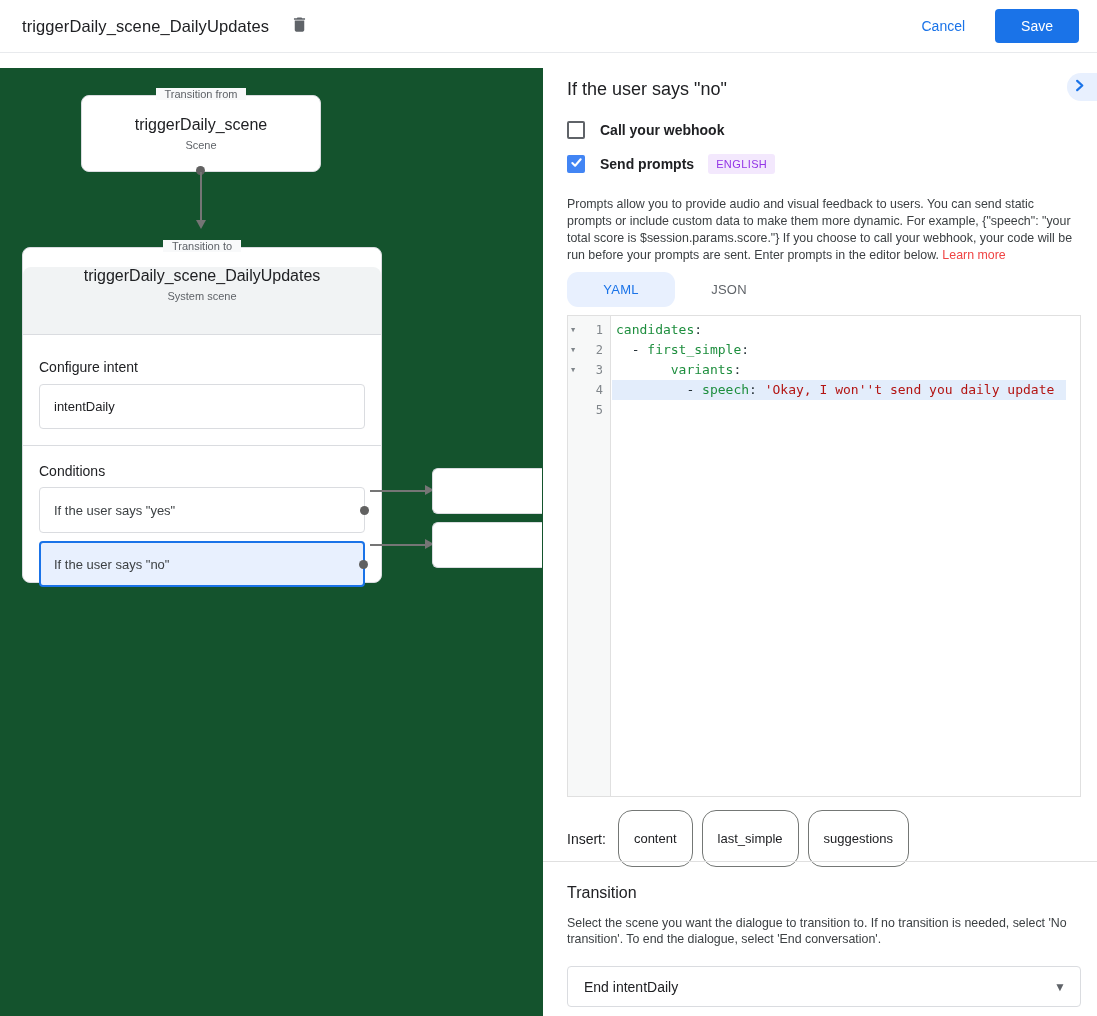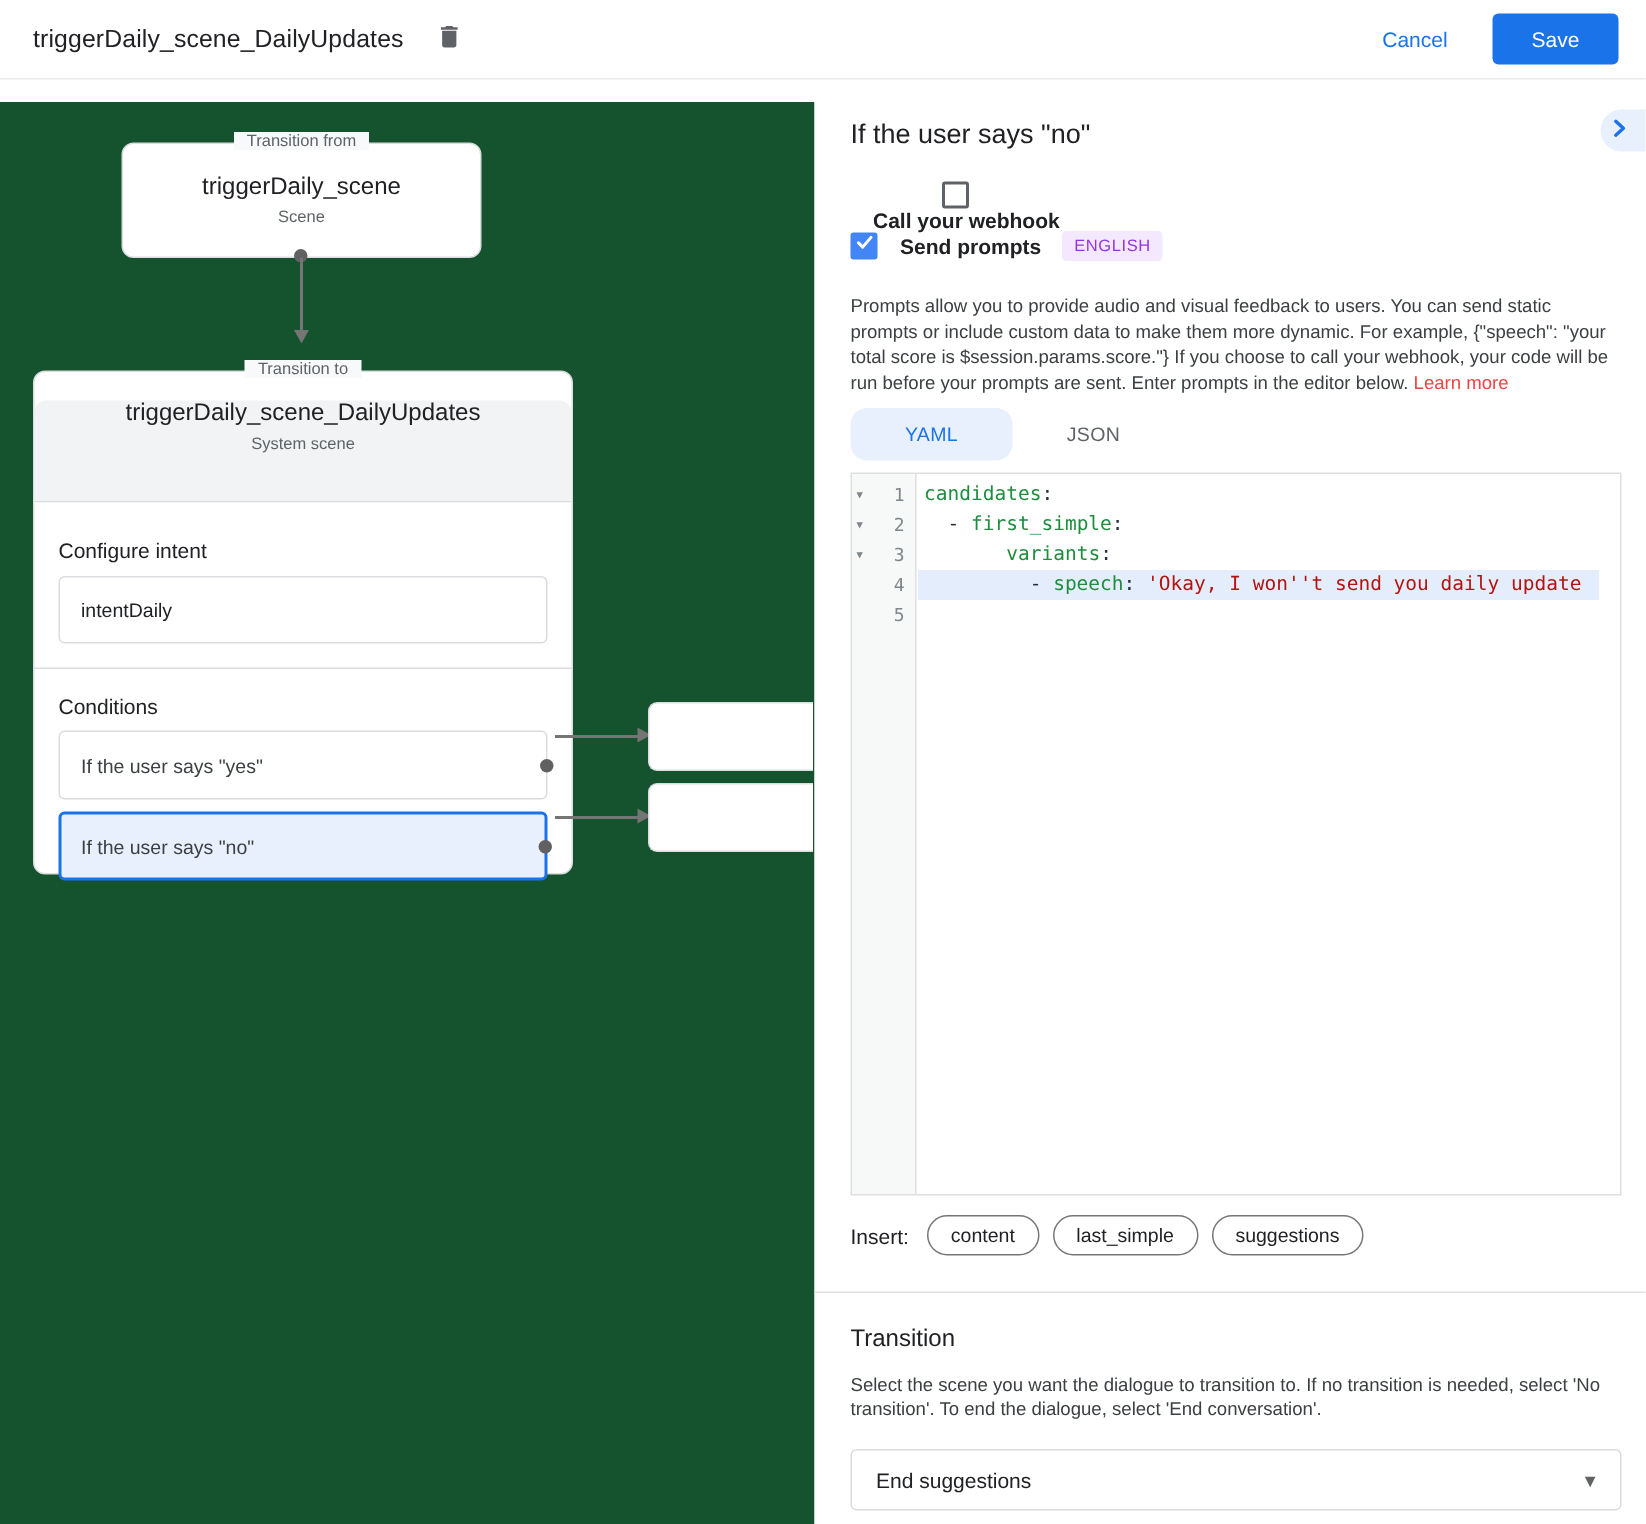--- a/index.html
+++ b/index.html
@@ -60,21 +60,21 @@
     border:1px solid #dadce0; border-radius:6px 0 0 6px; border-right:none; }
 
   
   .panel { position:absolute; left:543px; top:53px; width:554px; height:963px; background:#fff; }
   .panel-title { position:absolute; left:24px; top:26px; font-size:18px; color:#202124; }
   .collapse-btn { position:absolute; right:0; top:20px; width:30px; height:28px;
     background:#e8f0fe; border:none; border-radius:16px 0 0 16px; cursor:pointer;
     display:flex; align-items:center; justify-content:center; padding-right:6px; }
 
   .check-row { position:absolute; left:24px; display:flex; align-items:center; }
-  .row-webhook { top:68px;flex-direction:column; }
+  .row-webhook { top:68px; }
   .row-prompts { top:101px; }
   .checkbox { width:18px; height:18px; border:2px solid #5f6368; border-radius:2px;
     background:#fff; cursor:pointer; flex:none; display:flex; align-items:center;
     justify-content:center; }
   .checkbox.checked { background:#4285f4; border-color:#4285f4; }
   .check-label { margin-left:15px; font-size:14px; font-weight:700; color:#202124; }
   .lang-badge { margin-left:14px; background:#f3e8fd; color:#9334e6; font-size:11px;
     font-weight:500; letter-spacing:.4px; padding:4px 8px; border-radius:3px; }
 
   .prompts-desc { position:absolute; left:24px; top:143px; width:514px; font-size:12.4px;
@@ -100,21 +100,21 @@
   .ed-row.hl .ed-code { background:linear-gradient(to right, #e3edfb calc(100% - 14px),
     transparent calc(100% - 14px)); }
   .tok-key { color:#1e8e3e; }
   .tok-p { color:#263238; }
   .tok-str { color:#b31412; }
   .ed-rows { padding-top:4px; }
 
   .insert-row { position:absolute; left:24px; top:757px; display:flex; align-items:center; }
   .insert-label { font-size:14px; color:#202124; margin-right:12px; }
   .chip { border:1px solid #747775; border-radius:14px; background:#fff; font-size:13px;
-    color:#202124; font-family:inherit; padding:5px 15px; margin-right:9px; cursor:pointer; }
+    color:#202124; font-family:inherit; padding:20px 15px; margin-right:9px; cursor:pointer; }
 
   .panel-divider { position:absolute; left:0; top:808px; width:554px; height:1px;
     background:#e0e0e0; }
 
   .transition-title { position:absolute; left:24px; top:831px; font-size:16px; color:#202124; }
   .transition-desc { position:absolute; left:24px; top:862px; width:514px; font-size:12.4px;
     line-height:16px; color:#3c4043; }
   .dropdown { position:absolute; left:24px; top:913px; width:514px; height:41px;
     border:1px solid #dadce0; border-radius:4px; background:#fff; display:flex;
     align-items:center; padding:0 14px 0 16px; font-size:14px; color:#202124; cursor:pointer; }
@@ -246,16 +246,16 @@
   <div class="insert-row">
     <span class="insert-label">Insert:</span>
     <span id="chips-container"><button class="chip">content</button><button class="chip">last_simple</button><button class="chip">suggestions</button></span>
   </div>
 
   <div class="panel-divider"></div>
 
   <div class="transition-title">Transition</div>
   <div class="transition-desc">Select the scene you want the dialogue to transition to. If no transition is needed, select 'No transition'. To end the dialogue, select 'End conversation'.</div>
   <div class="dropdown">
-    <span>End suggestions</span>
+    <span>End intentDaily</span>
     <span class="dd-caret">▼</span>
   </div>
 </div>
 
 </body></html>

